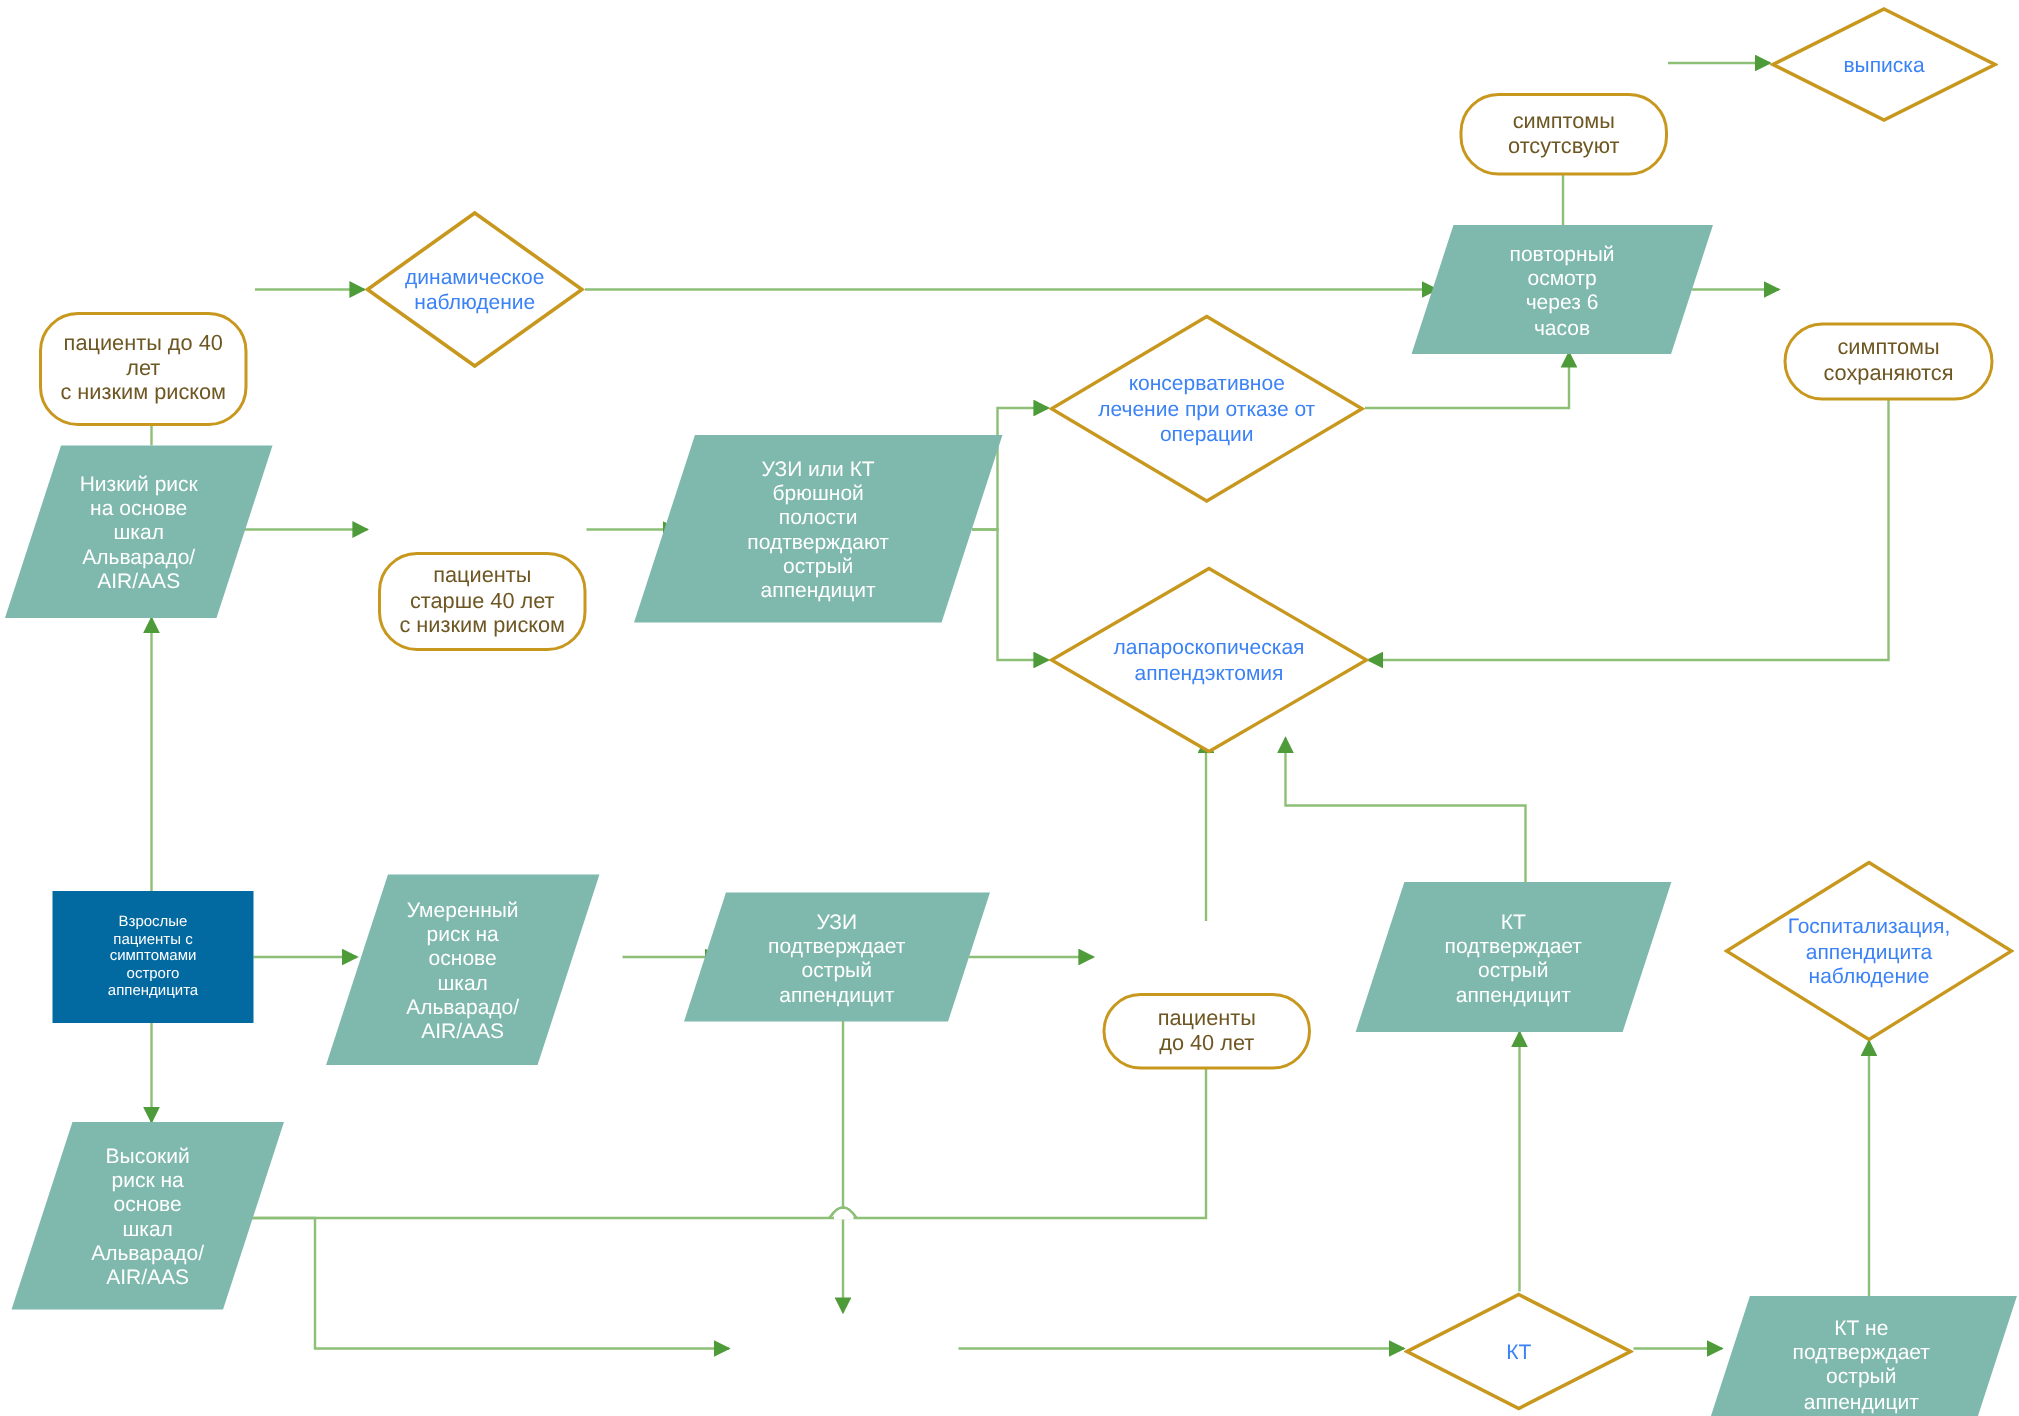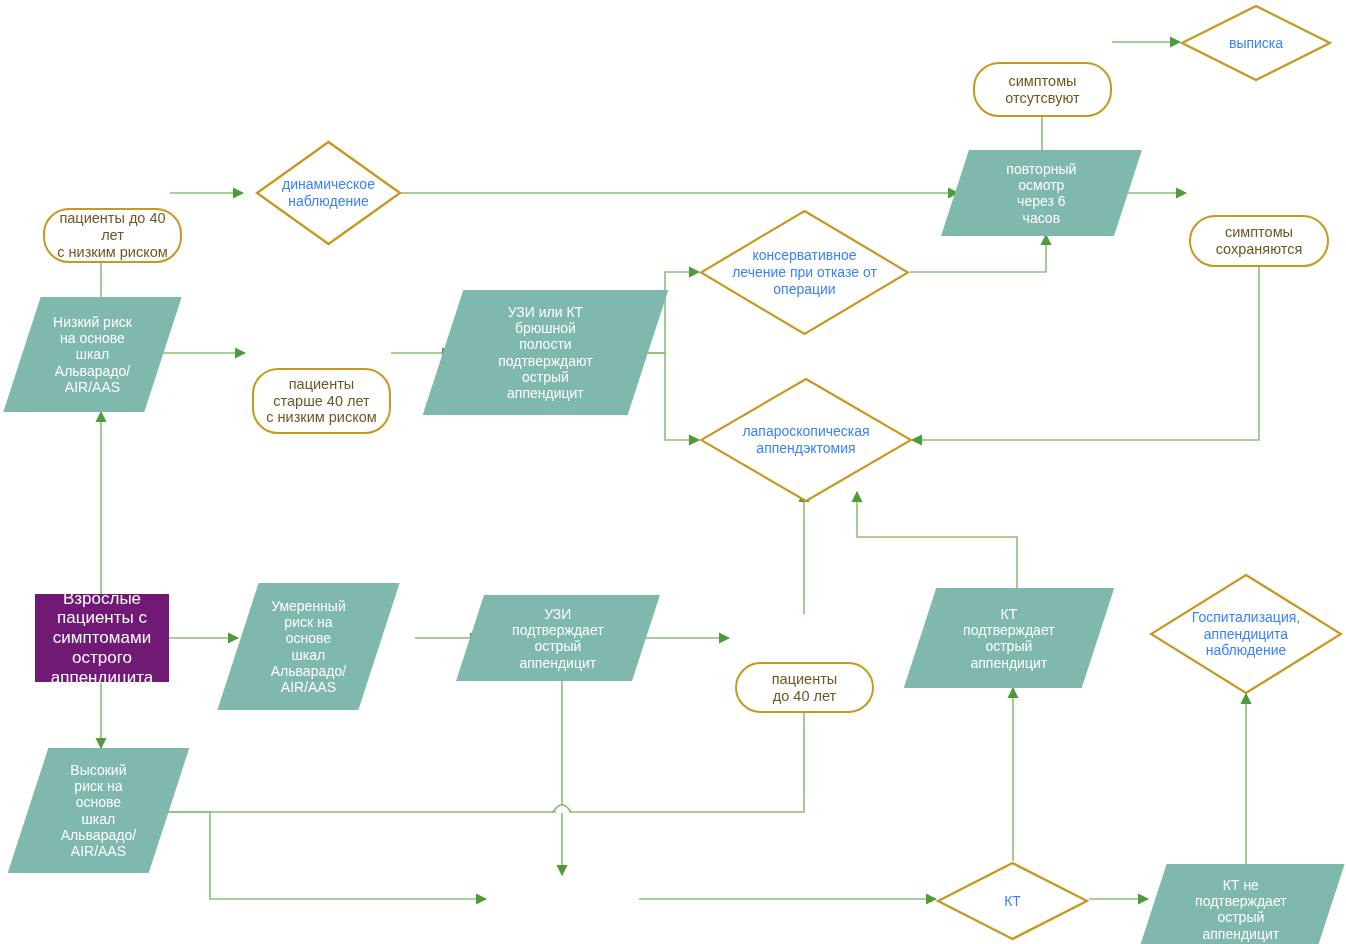--- a/index.html
+++ b/index.html
@@ -52,23 +52,23 @@
     background: #7FB9AD;
     transform: skewX(-18deg);
   }
   .n-para > span {
     display: block;
     transform: skewX(18deg);
     width: 100%;
   }
   
   .n-box {
-    background: #701a75;
+    background: #0369a1;
     color: #ffffff;
-    font-size: 17px;
+    font-size: 10px;
   }
   
   .n-diamond {
     background: transparent;
   }
   .n-diamond svg {
     position: absolute;
     left: 0; top: 0;
     width: 100%; height: 100%;
   }
@@ -180,33 +180,33 @@
 
   <div class="node n-para" style="left:28px; top:748px; width:141px; height:125px;">
     <span>Высокий
 риск на
 основе
 шкал
 Альварадо/
 AIR/AAS</span>
   </div>
 
-  <div class="node n-round" style="left:43px; top:160px; width:139px; height:55px;">
+  <div class="node n-round" style="left:26px; top:160px; width:139px; height:76px;">
     <span>пациенты до 40
 лет
 с низким риском</span>
   </div>
 
   <div class="node n-round" style="left:252px; top:320px; width:139px; height:66px;">
     <span>пациенты
 старше 40 лет
 с низким риском</span>
   </div>
 
-  <div class="node n-diamond" style="left:255px; top:140px; width:147px; height:106px;">
+  <div class="node n-diamond" style="left:243px; top:140px; width:147px; height:106px;">
     <svg viewBox="0 0 147 106" preserveAspectRatio="none">
       <polygon points="73.5,2 145,53 73.5,104 2,53" fill="#ffffff" stroke="#C8981E" stroke-width="2.4"></polygon>
     </svg>
     <div class="dlabel">динамическое
 наблюдение</div>
   </div>
 
   <div class="node n-para" style="left:443px; top:290px; width:205px; height:125px;">
     <span>УЗИ или КТ
 брюшной

